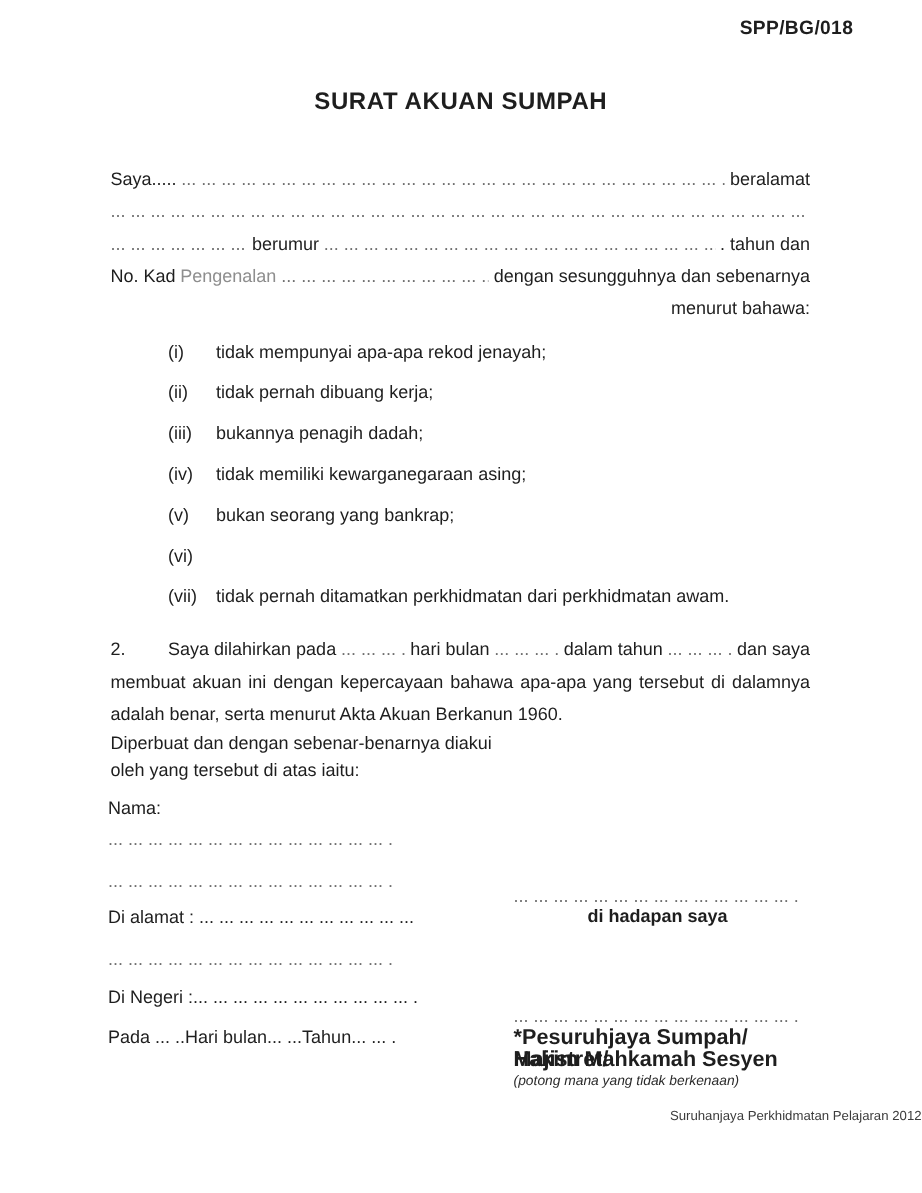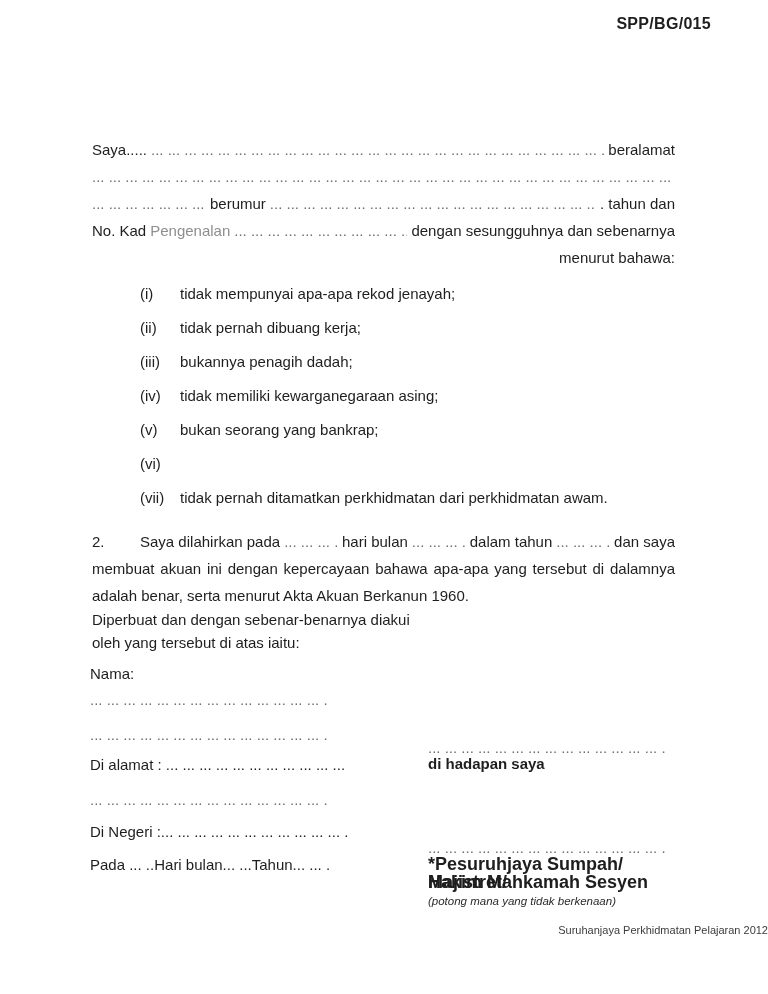--- a/index.html
+++ b/index.html
@@ -25,32 +25,33 @@
   .para2{top:528px;left:92px;width:583px;}
   .p2l2{height:27px;line-height:27px;text-align:justify;text-align-last:justify;white-space:nowrap0;}
   .p2l3{height:27px;line-height:27px;}
   .p2num{flex:0 0 48px;}
   .decl{top:608px;left:92px;width:420px;line-height:23px;}
   .lcol-line{left:90px;line-height:20px;white-space:nowrap;}
   .rcol-line{left:428px;width:240px;line-height:20px;}
   .dotline{display:block;overflow:hidden;white-space:nowrap;color:#6f6f6f;}
   .w238{width:238px;}
   .bold{font-weight:bold;}
-  .center{}
+  .center{text-align:center;}
   .officer{font-weight:bold;font-size:18px;line-height:18px;}
   .note{font-style:italic;font-size:11.5px;color:#2a2a2a;}
   .footer{top:924px;left:0;width:100%;text-align:right;font-size:11px;color:#3c3c3c;}
 </style>
 </head>
 <body>
 
 <div class="page">
 
-  <div class="abs ref">SPP/BG/015</div>
+  <div class="abs ref">SPP/BG/018</div>
 
+  <div class="abs title">SURAT AKUAN SUMPAH</div>
 
   <div class="abs para1">
     <div class="pline">
       <span>Saya.....</span>
       <span class="dots dots-flex">... ... ... ... ... ... ... ... ... ... ... ... ... ... ... ... ... ... ... ... ... ... ... ... ... ... ... ... ... ... ... ... ... ... ... ... ... ... ... ... ... ... ... ... ... ... ... ... ... ...</span>
       <span>beralamat</span>
     </div>
     <div class="pline">
       <span class="dots w-full">... ... ... ... ... ... ... ... ... ... ... ... ... ... ... ... ... ... ... ... ... ... ... ... ... ... ... ... ... ... ... ... ... ... ... ... ... ... ... ... ... ... ... ... ... ... ... ... ... ...</span>
     </div>

